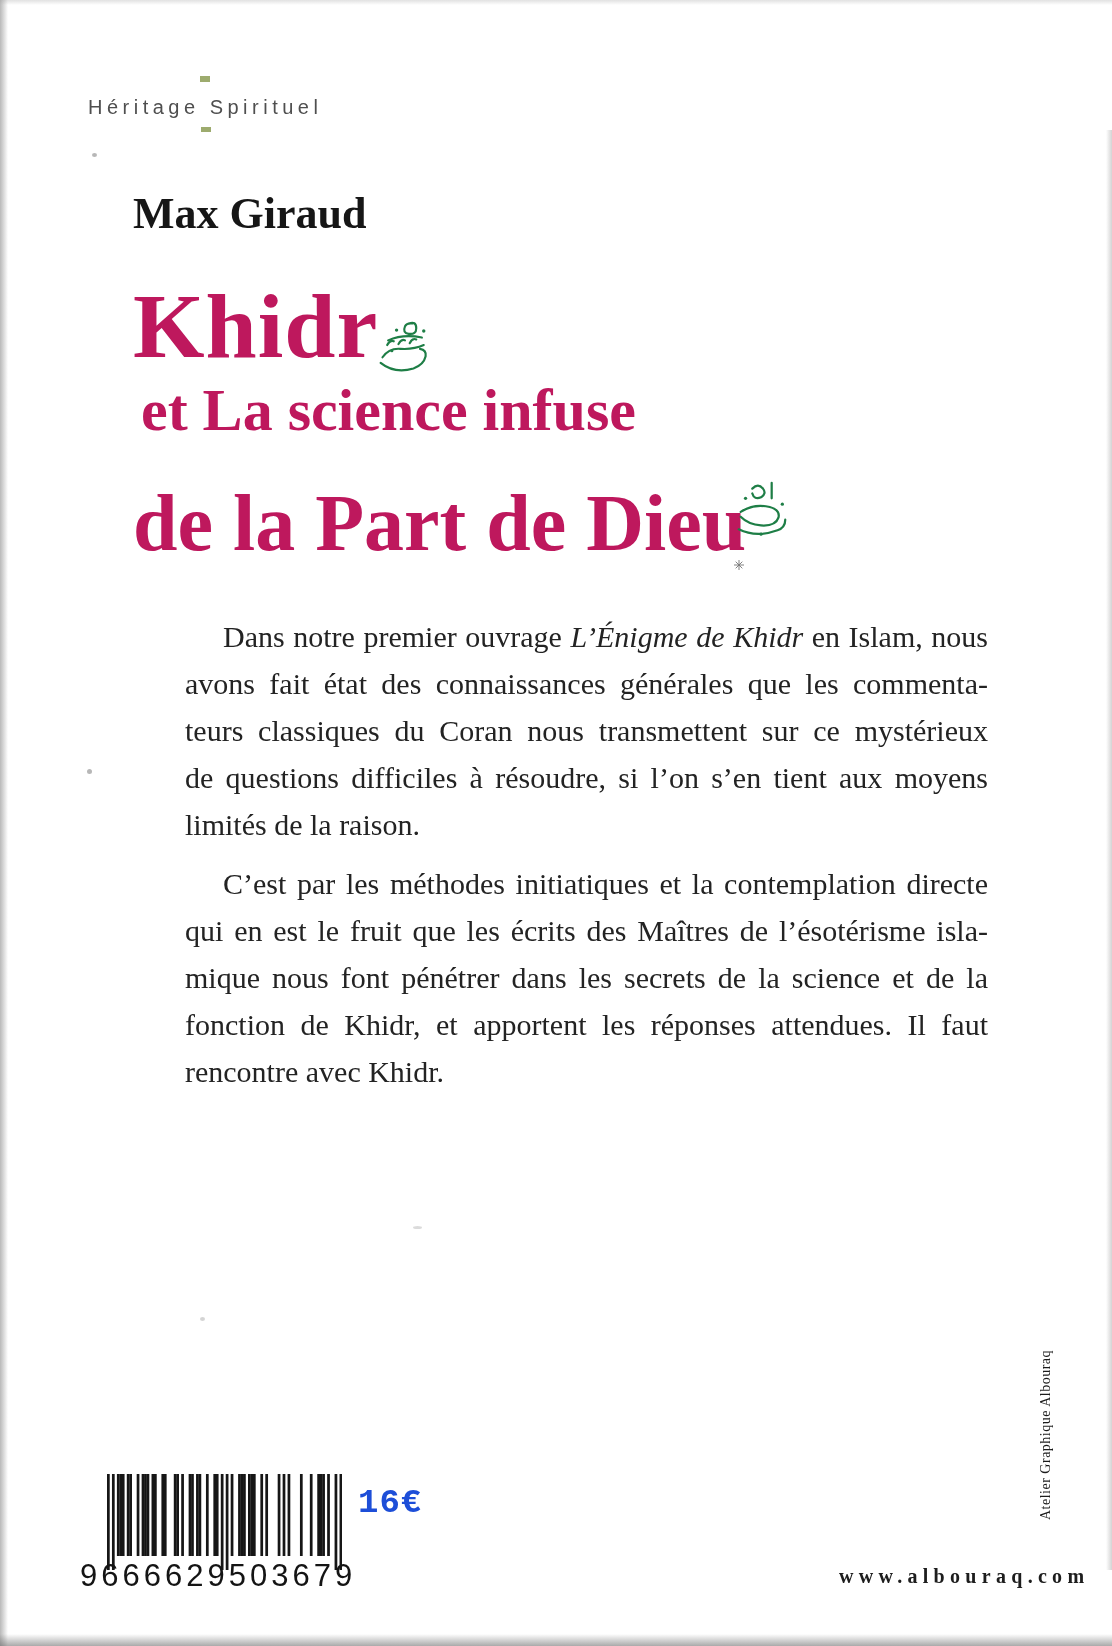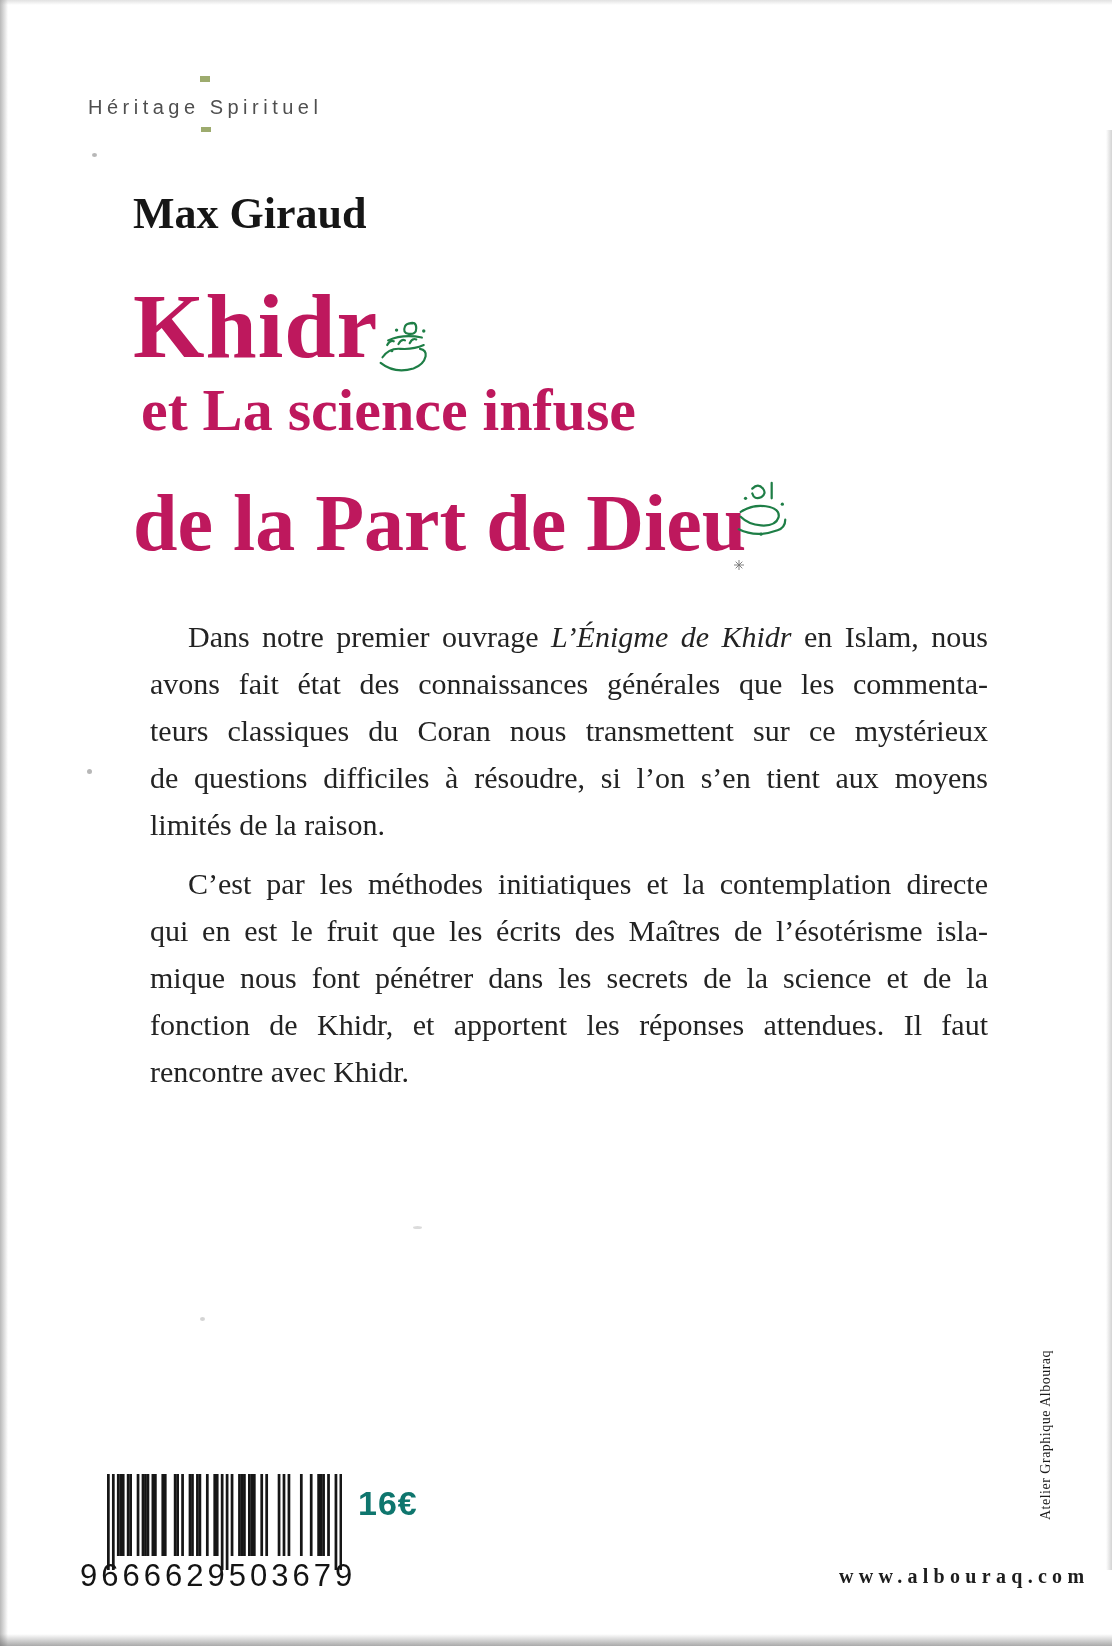--- a/index.html
+++ b/index.html
@@ -57,38 +57,38 @@
   .hon-1{left:374px;top:316px;width:62px;height:60px;}
   .hon-2{left:731px;top:477px;width:62px;height:62px;}
   .fleuron{position:absolute;left:734px;top:560px;width:10px;height:10px;opacity:.75;}
 
   
   .body-text{
     position:absolute;left:150px;top:613px;width:838px;
     font-size:30px;line-height:47px;color:#232323;
   }
   .para + .para{margin-top:12px;}
-  .bline{text-align:justify;text-align-last:justify;}
+  .bline{text-align:justify;text-align-last:justify;margin-left:35px;}
   .bline.lastline{text-align-last:left;font-family:Liberation Serif, serif;}
   .bline.indent{padding-left:38px;}
   .bline .it{font-style:italic;}
 
   
   .barcode{position:absolute;left:107px;top:1474px;width:235px;height:96px;fill:#161616;}
   .barcode-digits{
     position:absolute;left:80px;top:1560px;width:268px;
     display:flex;justify-content:space-between;align-items:flex-start;
     font-family:"Liberation Sans","DejaVu Sans",sans-serif;
     font-size:31px;color:#141414;line-height:1;
   }
   .barcode-digits span{letter-spacing:4px;}
   .price{
     position:absolute;left:358px;top:1486px;
-    font-family:Liberation Sans, sans-serif;
-    font-size:34px;font-weight:700;color:#0f766e;letter-spacing:1px;line-height:1;
+    font-family:Liberation Mono, monospace;
+    font-size:34px;font-weight:700;color:#1d4ed8;letter-spacing:1px;line-height:1;
   }
 
   
   .credit{
     position:absolute;left:1038px;top:1338px;height:182px;width:20px;
     writing-mode:vertical-rl;transform:rotate(180deg);
     font-size:14px;color:#1b1b1b;letter-spacing:.5px;white-space:nowrap;
   }
   .website{
     position:absolute;left:791px;top:1566px;

